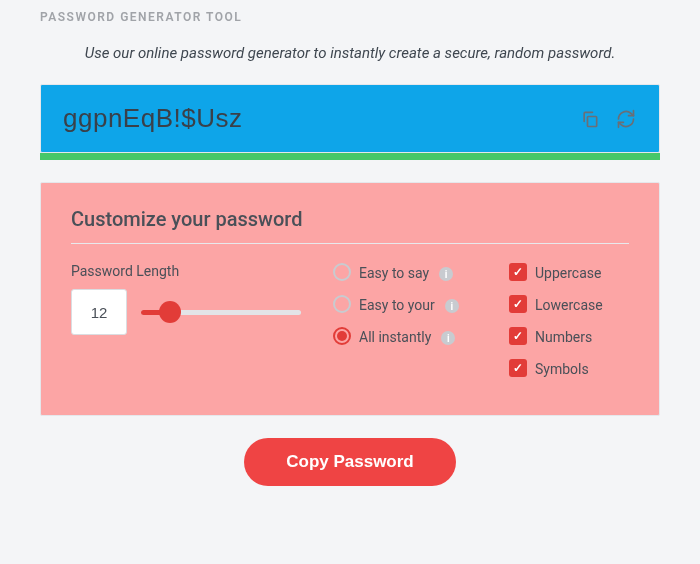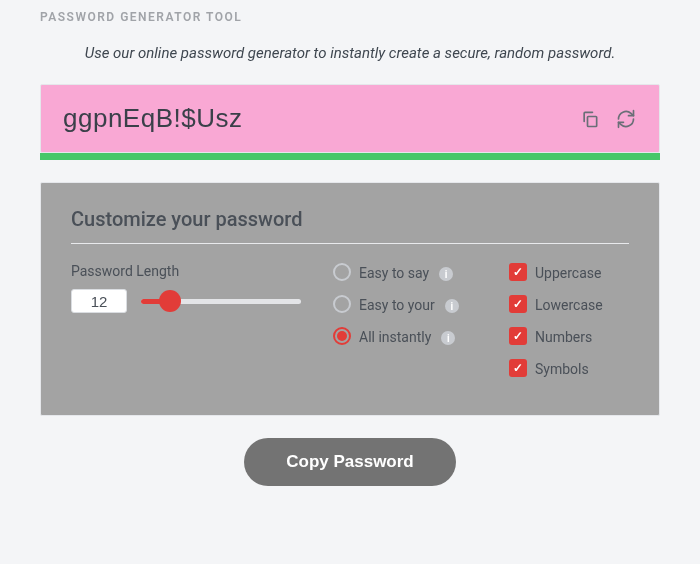--- a/index.html
+++ b/index.html
@@ -28,21 +28,21 @@
       margin-bottom: 10px;
     }
     .subtitle {
       text-align: center;
       color: #3f4750;
       font-size: 15px;
       margin-bottom: 22px;
       font-style: italic;
     }
     .password-card {
-      background: #f9a8d4;
+      background: #0ea5e9;
       border: 1px solid #e5e7eb;
       border-radius: 2px;
       padding: 18px 22px;
       display: flex;
       align-items: center;
       justify-content: space-between;
       position: relative;
     }
     .password-text {
       font-family: "Segoe UI", Arial, sans-serif;
@@ -56,40 +56,40 @@
       display: inline-flex; align-items: center; justify-content: center;
       cursor: pointer; color: #6a6f77;
     }
     .strength-bar {
       height: 7px;
       background: #47c768;
       width: 100%;
       margin-bottom: 22px;
     }
     .customize-card {
-      background: #a3a3a3;
+      background: #fca5a5;
       border: 1px solid #e5e7eb;
       border-radius: 2px;
       padding: 24px 30px 24px 30px;
     }
     .customize-title {
       color: #4a5058;
       font-size: 20px;
       font-weight: 500;
       margin-bottom: 12px;
     }
     .divider { border: none; border-top: 1px solid #e8e9ec; margin-bottom: 18px; }
     .controls-row { display: flex; gap: 32px; align-items: flex-start; margin-top: 19px; }
     .col-length { flex: 0 0 220px; }
     .col-type { flex: 1; }
     .col-checks { flex: 0 0 120px; }
     .label-sm { color: #4a5058; font-size: 14px; margin-bottom: 10px; display: block; }
     .length-row { display: flex; align-items: center; gap: 14px; }
     .length-input {
-      width: 56px; height: 24px;
+      width: 56px; height: 46px;
       border: 1px solid #dadde1;
       border-radius: 3px;
       text-align: center;
       font-size: 15px;
       color: #4a5058;
     }
     .slider-wrap {
       position: relative;
       width: 160px;
       height: 24px;
@@ -151,21 +151,21 @@
       width: 18px; height: 18px;
       border-radius: 3px;
       background: #e23c38;
       display: inline-flex;
       align-items: center; justify-content: center;
       flex-shrink: 0;
     }
     .check-mark { color: #fff; font-size: 12px; font-weight: bold; }
     .copy-btn-wrap { text-align: center; margin-top: 22px; }
     .copy-btn {
-      background: #737373;
+      background: #ef4444;
       color: #fff;
       border: none;
       border-radius: 30px;
       padding: 14px 42px;
       font-size: 17px;
       font-weight: 600;
       cursor: pointer;
     }
   </style>
 </head>

